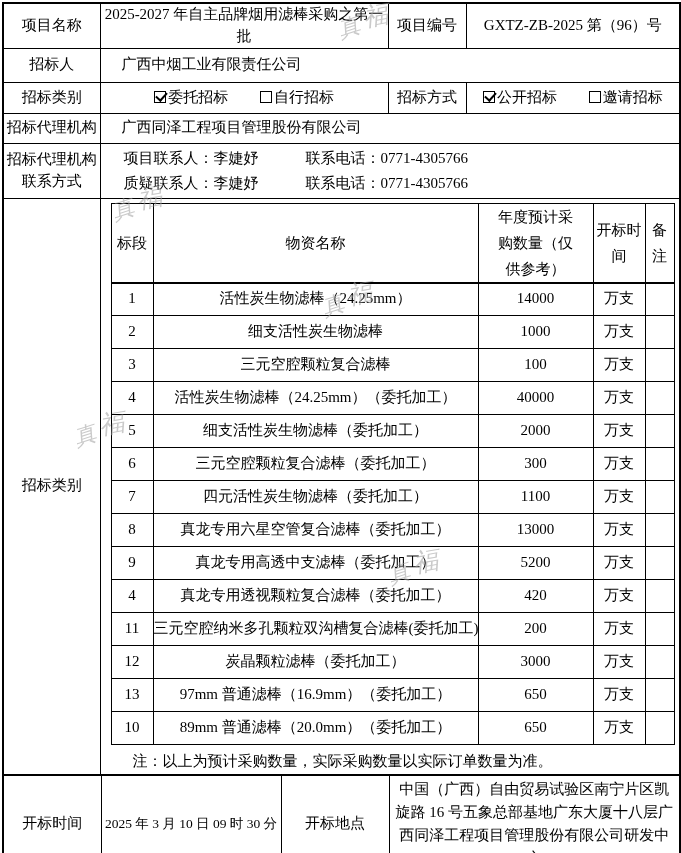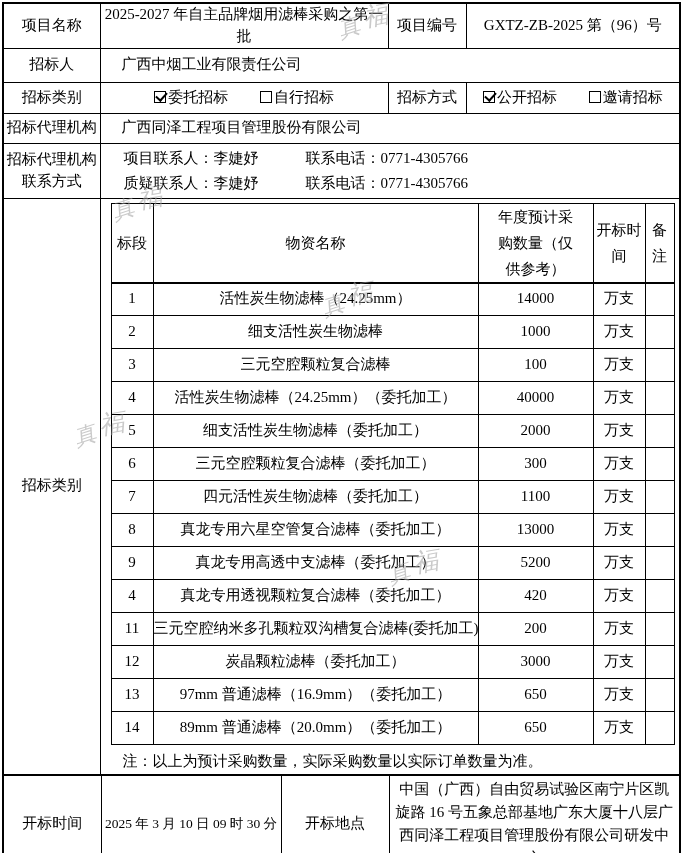--- a/index.html
+++ b/index.html
@@ -17,21 +17,21 @@
   .cb{display:inline-block;width:12px;height:12px;border:1.5px solid #000;position:relative;vertical-align:-1px;margin-right:2px}
   .cb.checked::after{content:"";position:absolute;left:1px;top:0px;width:9px;height:5px;
     border-left:2px solid #000;border-bottom:2px solid #000;transform:rotate(-48deg)}
   .contact-line{display:flex;text-align:left;padding-left:23px;line-height:25px}
   .contact-line .c-left{width:182px}
   .content-cell{vertical-align:top;padding:4px 0 0 10px;text-align:left}
   .t-inner{width:563px;border:1px solid #000}
   .t-inner td{height:33px;padding:0}
   .t-inner .hdr td{height:60px;border-bottom:2px solid #000;line-height:26px}
   .t-inner .mname{white-space:nowrap}
-  .note{margin:4px 0 0 12px;font-size:15px;line-height:25px;text-align:left}
+  .note{margin:4px 0 0 22px;font-size:15px;line-height:25px;text-align:left}
   .addr{padding:2px 4px;line-height:23px}
   .tight{font-size:13.5px;white-space:nowrap}
   .wm{position:absolute;color:#9f9f9f;opacity:.55;pointer-events:none;white-space:nowrap}
   .wm .wm-a{display:inline-block;font-size:22px;font-style:italic;transform:rotate(-18deg)}
   .wm .wm-b{display:inline-block;font-size:25px;font-style:italic;position:relative;top:-11px;left:3px;transform:rotate(-10deg)}
 </style>
 </head>
 <body>
 
 <div class="page">
@@ -196,21 +196,21 @@
             <td></td>
           </tr>
           <tr>
             <td>13</td>
             <td class="mname">97mm 普通滤棒（16.9mm）（委托加工）</td>
             <td>650</td>
             <td>万支</td>
             <td></td>
           </tr>
           <tr>
-            <td>14</td>
+            <td>10</td>
             <td class="mname">89mm 普通滤棒（20.0mm）（委托加工）</td>
             <td>650</td>
             <td>万支</td>
             <td></td>
           </tr>
         </tbody>
             </table>
         <div class="note">注：以上为预计采购数量，实际采购数量以实际订单数量为准。</div>
       </td>
     </tr>

